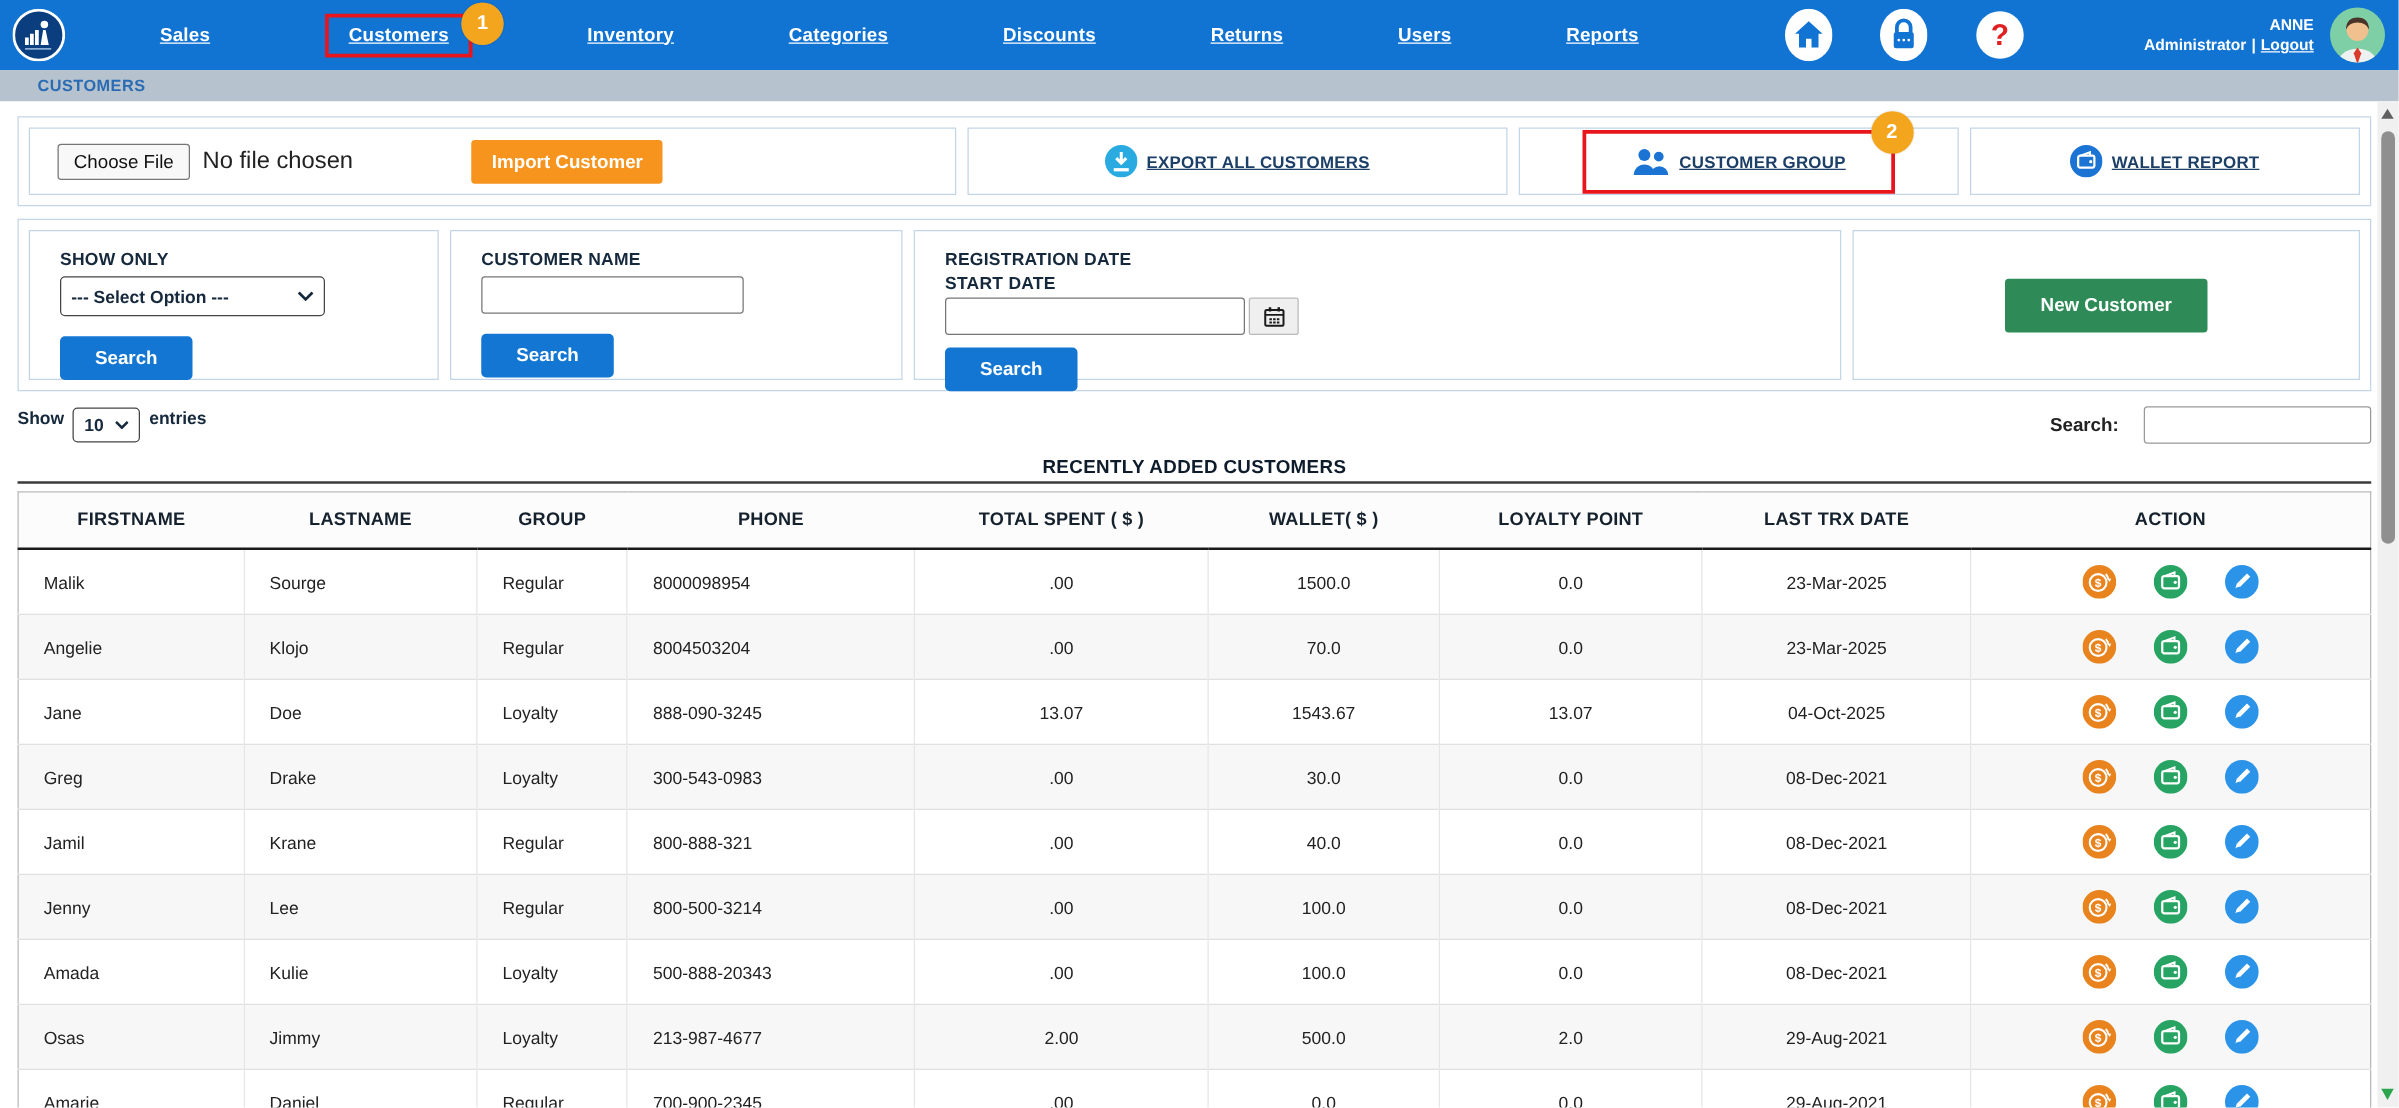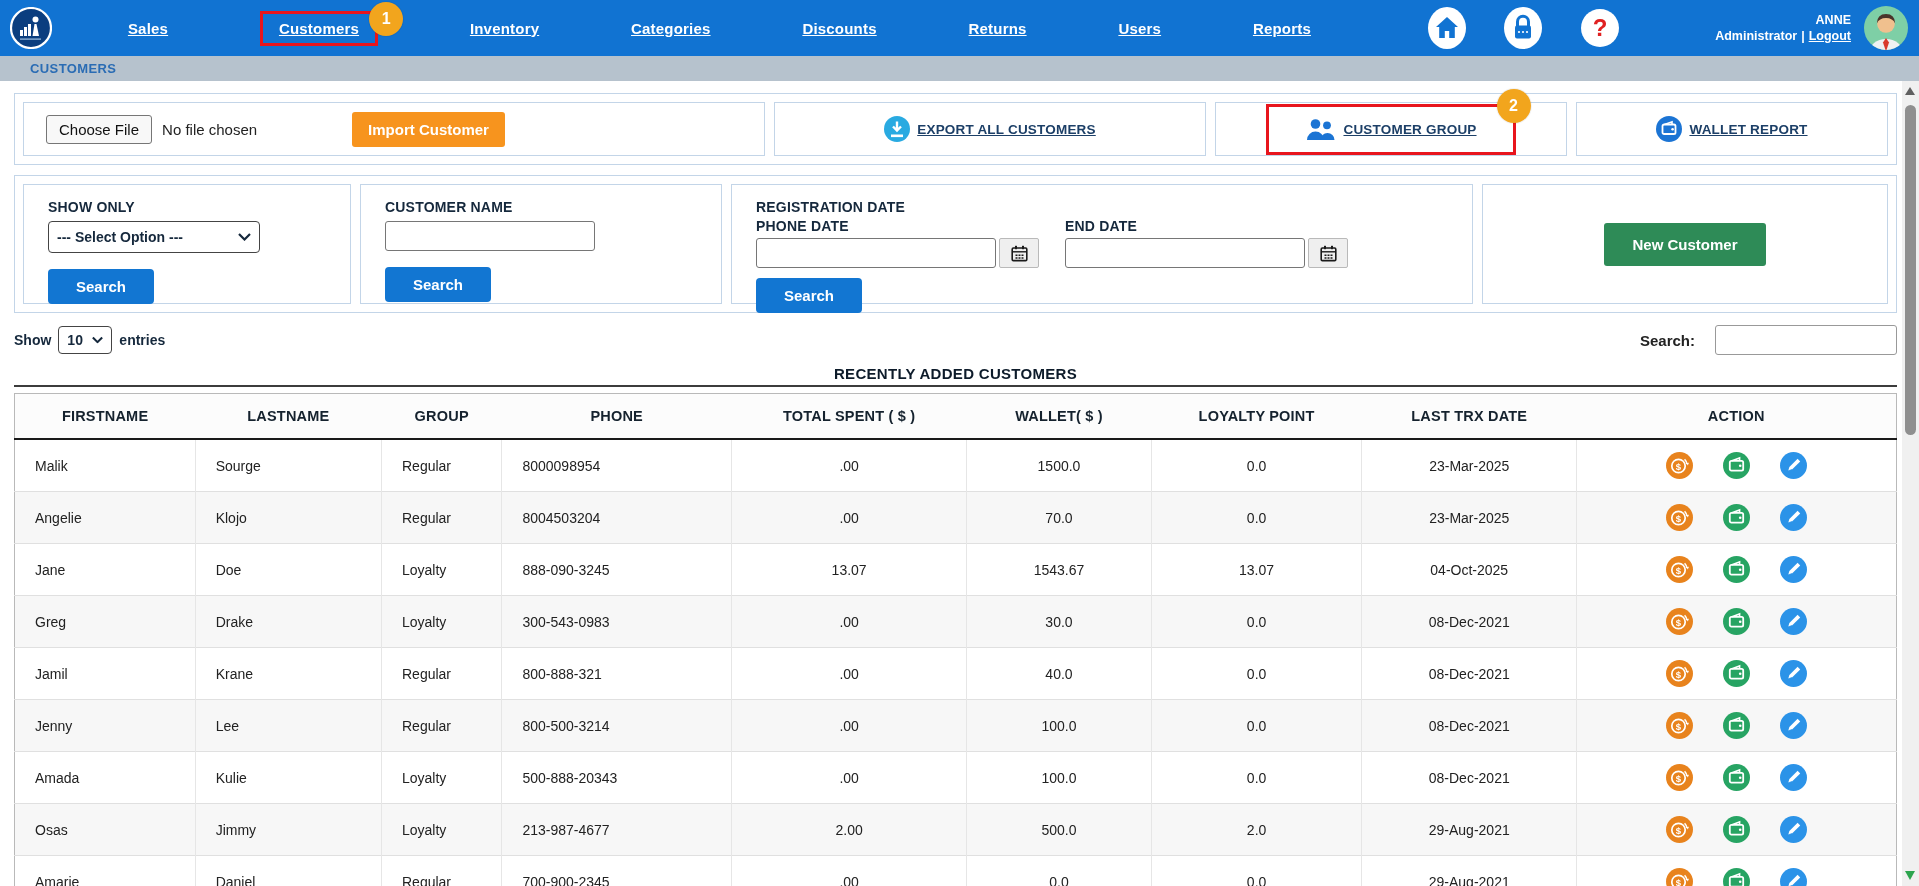--- a/index.html
+++ b/index.html
@@ -31,21 +31,21 @@
 
   .toolbar { border:1px solid #c3d5e8; padding:8px; display:flex; gap:9px; margin-top:12px; }
   .panel { height:54px; border:1px solid #c3d5e8; display:flex; align-items:center; justify-content:center; background:#fff; }
   .p-import { width:742px; justify-content:flex-start; padding-left:22px; }
   .p-export { width:432px; }
   .p-group  { width:352px; }
   .p-wallet { flex:1; }
 
   .file-btn { border:1px solid #767676; background:#f8f8f8; border-radius:3px; padding:5px 12px;
     font-size:15px; color:#111; cursor:pointer; }
-  .file-status { font-size:15px; color:#222; margin-left:10px; }
+  .file-status { font-size:19px; color:#222; margin-left:10px; }
   .btn-orange { background:#f7941e; color:#fff; font-weight:bold; font-size:15px; border:none;
     border-radius:3px; padding:9px 16px; margin-left:95px; cursor:pointer; }
 
   .tool-link { display:inline-flex; align-items:center; gap:7px; font-weight:bold; font-size:13.5px;
     color:#1c3f67; text-decoration:underline; cursor:pointer; letter-spacing:.2px; }
   .red-box { position:relative; border:3px solid #e8151d; padding:11px 36px; display:inline-flex; }
   .badge-2 { position:absolute; right:-18px; top:-18px; }
 
   
   .filters { border:1px solid #c3d5e8; padding:8px; display:flex; gap:9px; margin-top:10px; }
@@ -65,21 +65,21 @@
   .date-input-wrap { display:flex; gap:3px; align-items:stretch; }
   .date-input-wrap input { width:240px; }
   .cal-btn { width:40px; background:#efefef; border:1px solid #b9b9b9; border-radius:2px; display:flex;
     align-items:center; justify-content:center; cursor:pointer; }
   .f-date .btn-blue { margin-top:10px; }
   .btn-green { background:#2e8b57; color:#fff; font-weight:bold; font-size:15px; border:none; border-radius:3px;
     padding:13px 28px; cursor:pointer; }
 
   
   .list-controls { display:flex; justify-content:space-between; align-items:center; margin-top:12px; }
-  .show-entries { display:flex; align-items:center; gap:7px; font-weight:bold; font-size:14px; color:#15283c; }
+  .show-entries { display:flex; gap:7px; font-weight:bold; font-size:14px; color:#15283c; }
   .show-entries select { min-width:54px; padding:2px 24px 2px 8px; height:28px; }
   .tbl-search { display:flex; align-items:center; gap:20px; font-weight:bold; font-size:15px; color:#222; }
   .tbl-search input { width:182px; height:30px; border:1px solid #999; }
 
   
   .table-title { text-align:center; font-weight:bold; font-size:15px; color:#0d1b2a; margin-top:10px;
     border-bottom:2px solid #3c3c3c; padding-bottom:3px; letter-spacing:.3px; }
   table { width:100%; border-collapse:collapse; margin-top:6px; border:1px solid #b9b9b9; }
   thead th { font-size:14.5px; font-weight:bold; color:#15222e; padding:14px 8px; background:#fcfcfc;
     border-bottom:2px solid #1a1a1a; text-align:center; letter-spacing:.2px; cursor:pointer; }
@@ -255,38 +255,21 @@
     <div class="fpanel f-name">
       <label class="flabel">CUSTOMER NAME</label>
       <input type="text" value="" style="">
       <button class="btn-blue">Search</button>
     </div>
 
     <div class="fpanel f-date">
       <label class="flabel" style="margin-bottom:3px;">REGISTRATION DATE</label>
       <div class="date-row">
         <div class="date-group">
-          <label class="flabel">PHONE DATE</label>
-          <div class="date-input-wrap">
-            <input type="text" value="" style="">
-            <button class="cal-btn">
-              <span style="display:flex;">
-                <svg width="17" height="17" viewBox="0 0 17 17">
-                  <rect x="1.2" y="3" width="14.6" height="12.6" rx="1.2" fill="none" stroke="#1a1a1a" stroke-width="1.6"></rect>
-                  <path d="M1.2 6.8 h14.6" stroke="#1a1a1a" stroke-width="1.4"></path>
-                  <rect x="4" y="0.8" width="2" height="3.4" fill="#1a1a1a"></rect>
-                    <rect x="11" y="0.8" width="2" height="3.4" fill="#1a1a1a"></rect>
-                  <path d="M4.5 9.5h2v1.6h-2zM7.5 9.5h2v1.6h-2zM10.5 9.5h2v1.6h-2zM4.5 12.2h2v1.6h-2zM7.5 12.2h2v1.6h-2zM10.5 12.2h2v1.6h-2z" fill="#1a1a1a"></path>
-                </svg>
-              </span>
-            </button>
-          </div>
-        </div>
-        <div class="date-group">
-          <label class="flabel">END DATE</label>
+          <label class="flabel">START DATE</label>
           <div class="date-input-wrap">
             <input type="text" value="" style="">
             <button class="cal-btn">
               <span style="display:flex;">
                 <svg width="17" height="17" viewBox="0 0 17 17">
                   <rect x="1.2" y="3" width="14.6" height="12.6" rx="1.2" fill="none" stroke="#1a1a1a" stroke-width="1.6"></rect>
                   <path d="M1.2 6.8 h14.6" stroke="#1a1a1a" stroke-width="1.4"></path>
                   <rect x="4" y="0.8" width="2" height="3.4" fill="#1a1a1a"></rect>
                     <rect x="11" y="0.8" width="2" height="3.4" fill="#1a1a1a"></rect>
                   <path d="M4.5 9.5h2v1.6h-2zM7.5 9.5h2v1.6h-2zM10.5 9.5h2v1.6h-2zM4.5 12.2h2v1.6h-2zM7.5 12.2h2v1.6h-2zM10.5 12.2h2v1.6h-2z" fill="#1a1a1a"></path>

